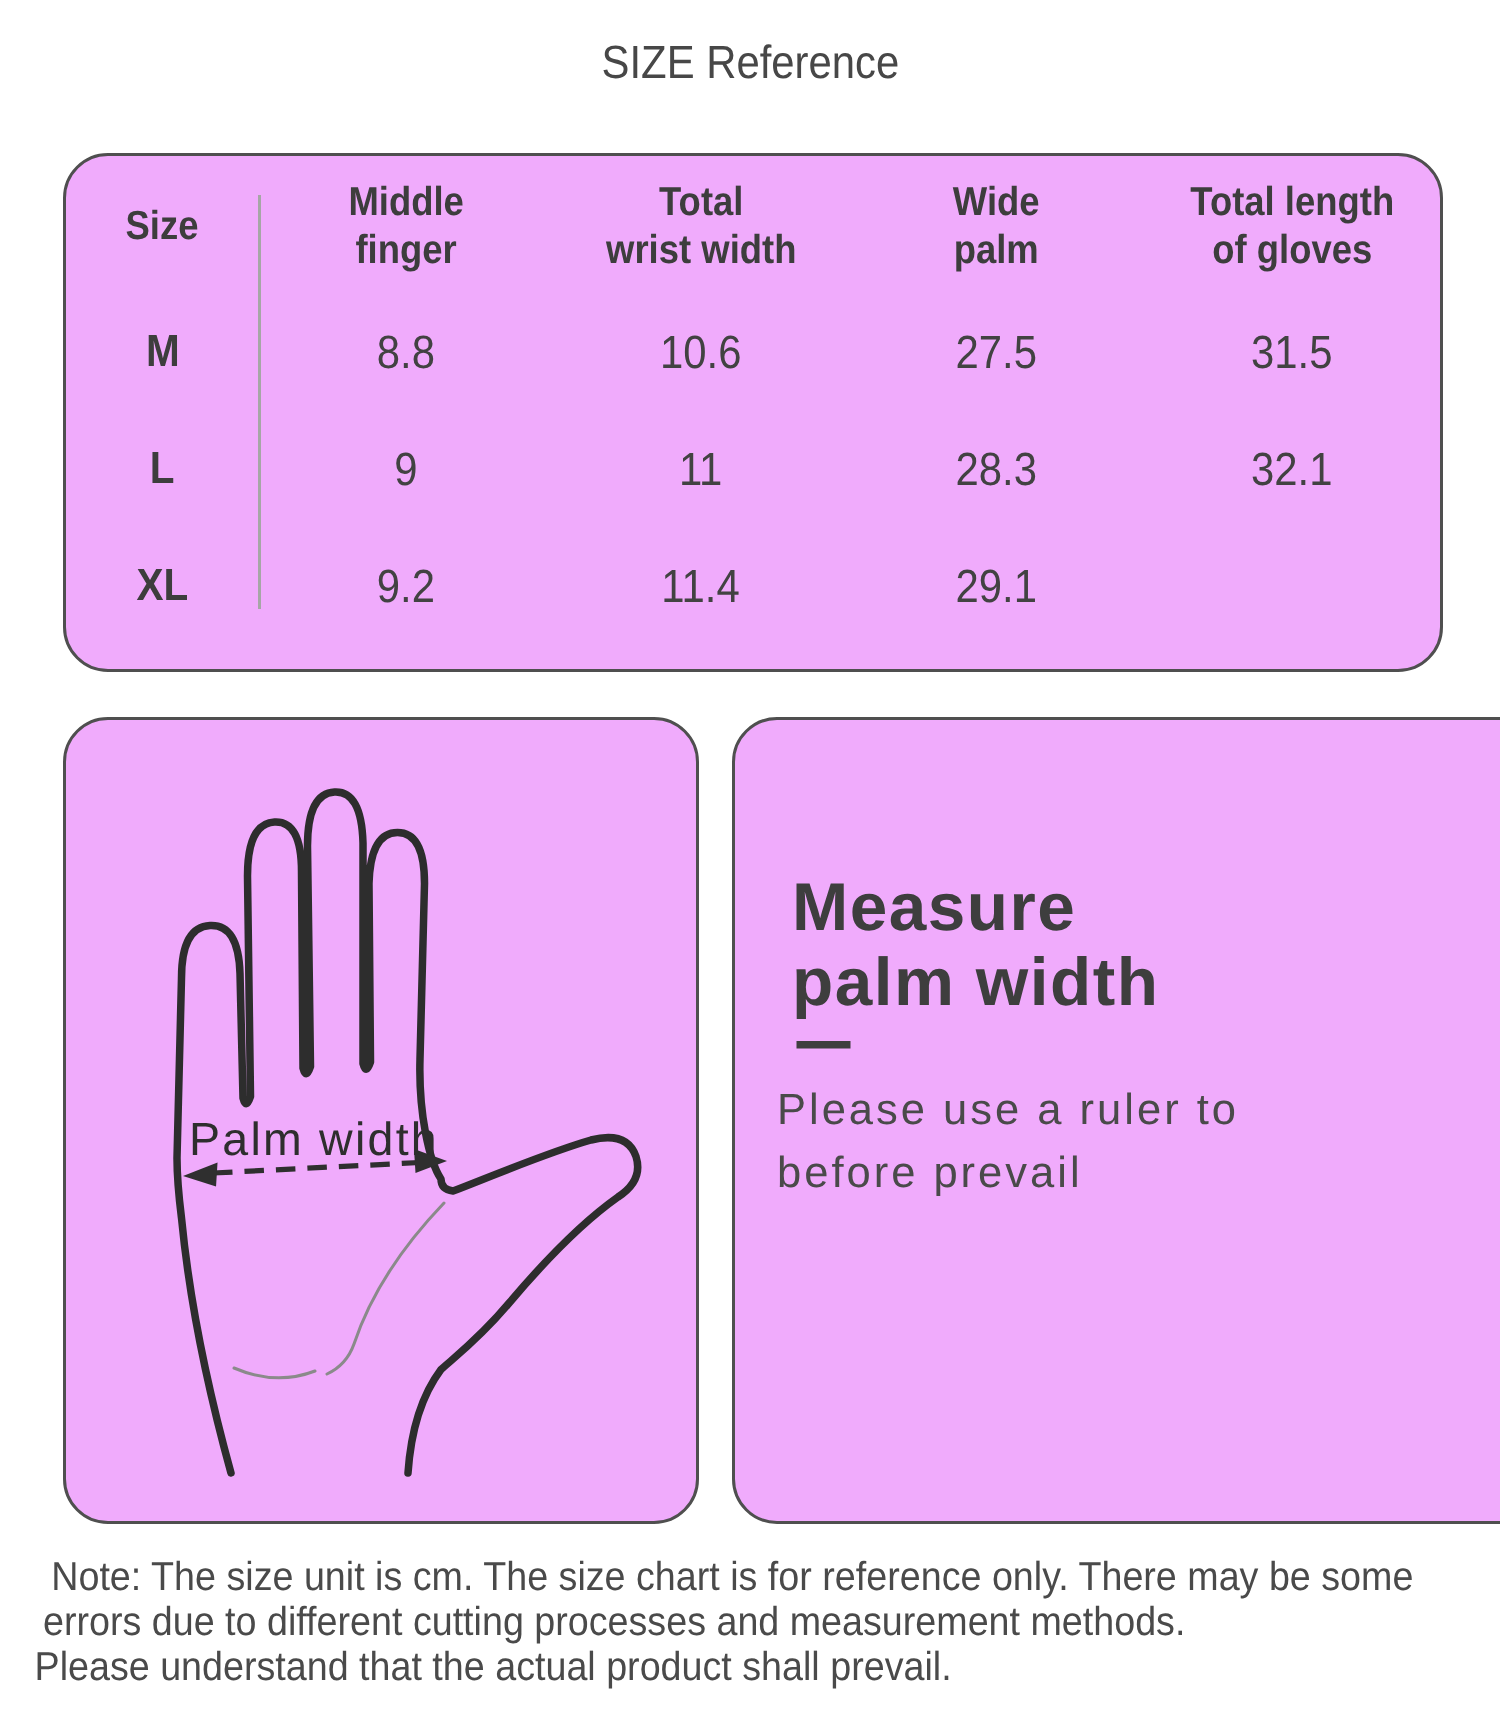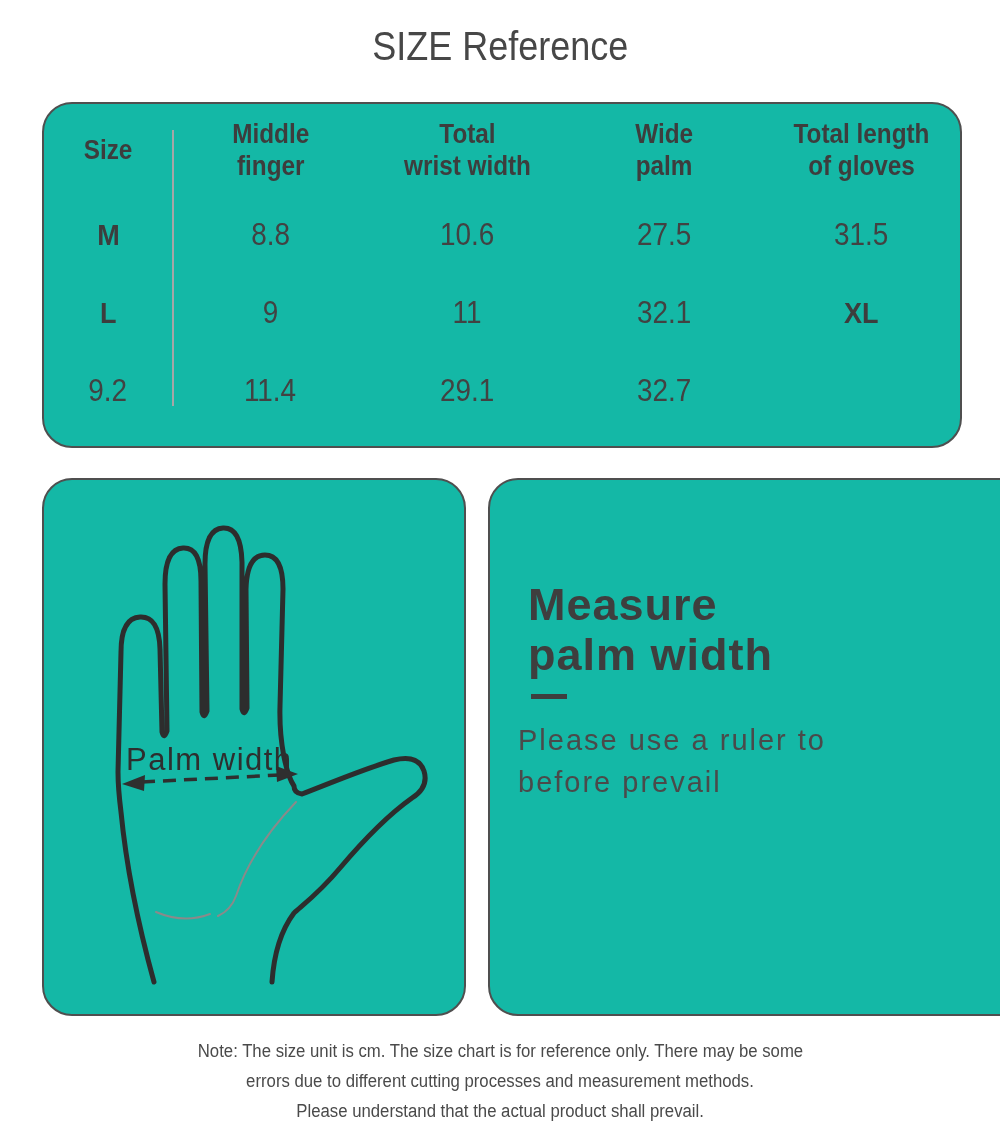--- a/index.html
+++ b/index.html
@@ -25,28 +25,28 @@
     transform-origin: center;
     white-space: nowrap;
   }
 
   #page-title {
     position: absolute;
     top: 24px;
     left: 0;
     width: 1000px;
     text-align: center;
-    font-size: 40px;
+    font-size: 31px;
     font-weight: normal;
     color: #474747;
   }
 
   .panel {
     position: absolute;
-    background: #14b8a6;
+    background: #f0abfc;
     border: 2px solid #4f4f4f;
     border-radius: 30px;
   }
 
   
   #size-table { left: 42px; top: 102px; width: 920px; height: 346px; }
   #table-grid {
     position: absolute;
     inset: 0;
     display: grid;
@@ -94,22 +94,21 @@
     letter-spacing: 2px;
     color: #4a4a4a;
   }
 
   
   #note {
     position: absolute;
     top: 1036px;
     left: 0;
     width: 1000px;
-    text-align: center;
-    font-size: 18px;
+    font-size: 27px;
     line-height: 30px;
     color: #4a4a4a;
   }
 </style>
 </head>
 <body>
 
 <div id="page-title">
   <span class="sx">SIZE Reference</span>
 </div>
@@ -167,37 +166,37 @@
     <div class="cell rowlab">
         <span class="sx">L</span>
       </div>
     <div class="cell val">
         <span class="sx">9</span>
       </div>
     <div class="cell val">
         <span class="sx">11</span>
       </div>
     <div class="cell val">
+        <span class="sx">28.3</span>
+      </div>
+    <div class="cell val">
         <span class="sx">32.1</span>
       </div>
 
     <div class="cell rowlab">
         <span class="sx">XL</span>
       </div>
     <div class="cell val">
         <span class="sx">9.2</span>
       </div>
     <div class="cell val">
         <span class="sx">11.4</span>
       </div>
     <div class="cell val">
         <span class="sx">29.1</span>
-      </div>
-    <div class="cell val">
-        <span class="sx">32.7</span>
       </div>
   </div>
 </div>
 
 <div id="palm-panel" class="panel">
   <svg id="hand-svg" viewBox="0 0 420 534" aria-hidden="true">
 
     <path d="M 110 502
          C 97 455 83 394 77 332
          Q 74 308 74 292

